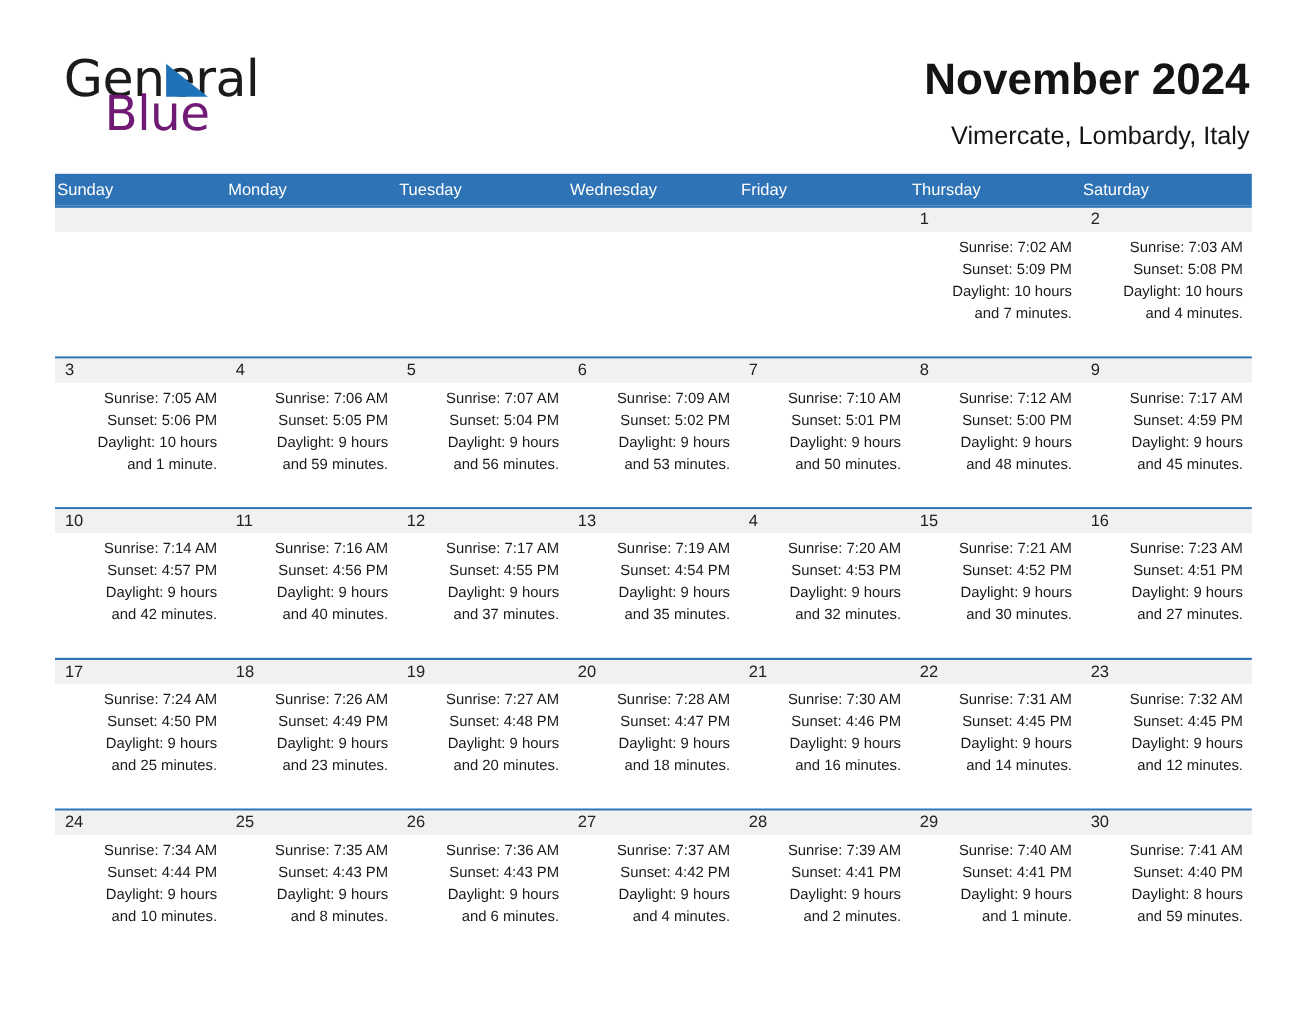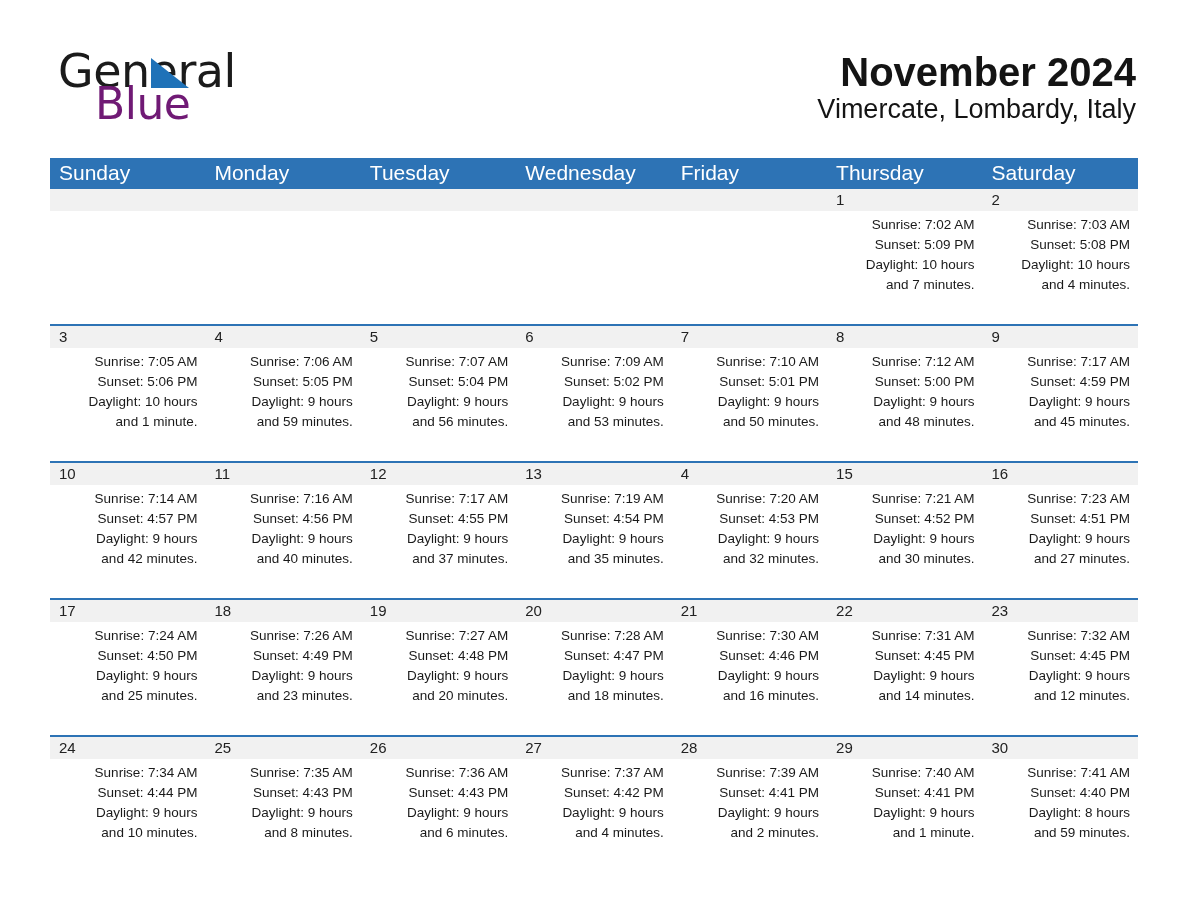--- a/index.html
+++ b/index.html
@@ -74,21 +74,22 @@
   }
   .cal-title {
     font-size: 40px;
     line-height: 48px;
     font-weight: 700;
     color: #141414;
     letter-spacing: 0px;
     white-space: nowrap;
   }
   .cal-subtitle {
-    font-size: 27px;
+    margin-top: 14px;
+    font-size: 23px;
     line-height: 27px;
     font-weight: 400;
     color: #141414;
     white-space: nowrap;
   }
 
   
   .calendar {
     position: absolute;
     left: 50px;
@@ -97,23 +98,23 @@
   }
   .weekday-row {
     display: flex;
     width: 100%;
     height: 29px;
     background: #2d73b5;
   }
   .weekday {
     flex: 1 1 0;
     color: #ffffff;
-    font-size: 21px;
+    font-size: 15px;
     line-height: 29px;
-    padding-left: 9px;
+    padding-left: 2px;
     box-sizing: border-box;
     white-space: nowrap;
     overflow: hidden;
   }
   .week {
     width: 100%;
     border-top: 2px solid #2d73b5;
   }
   .week:first-of-type {
     border-top: none;

